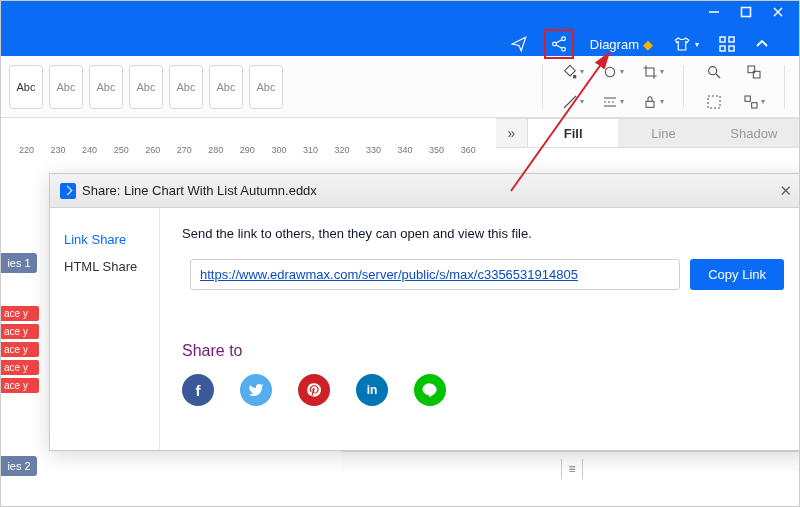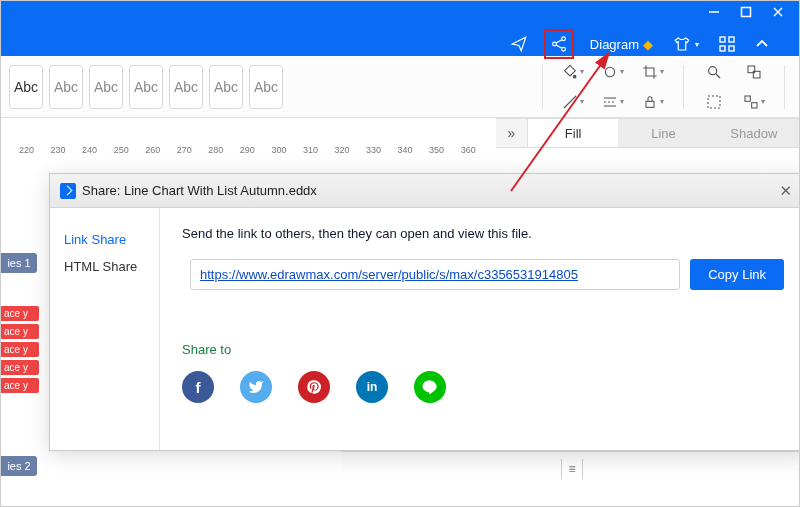--- a/index.html
+++ b/index.html
@@ -11,33 +11,33 @@
 .wc { width: 14px; height: 14px; display: flex; align-items: center; justify-content: center; cursor: pointer; }
 
 .topmenu { position: absolute; top: 28px; right: 26px; display: flex; align-items: center; gap: 12px; color: #fff; }
 .topmenu .titem { display: flex; align-items: center; gap: 4px; cursor: pointer; padding: 4px; }
 .share-highlight { border: 2px solid #d3222a; padding: 4px 2px; }
 .diagram-label { font-size: 13px; }
 .diamond-orange { color: #f7b500; }
 
 
 .toolbar { height: 62px; background: #fcfcfc; border-bottom: 1px solid #e0e0e0; display: flex; align-items: center; padding: 6px 8px; gap: 6px; }
-.abc-box { width: 34px; height: 44px; border: 1px solid #d8d8d8; border-radius: 4px; display: flex; align-items: center; justify-content: center; color: #8a8a8a; font-size: 14px; background: #fff; cursor: pointer; }
+.abc-box { width: 34px; height: 44px; border: 1px solid #d8d8d8; border-radius: 4px; display: flex; align-items: center; justify-content: center; color: #8a8a8a; font-size: 11px; background: #fff; cursor: pointer; }
 .abc-box:first-child { color: #333; }
 .vsep { width: 1px; height: 44px; background: #e2e2e2; margin: 0 6px; }
 .tool-grid { display: grid; grid-template-columns: repeat(3, 36px); grid-template-rows: repeat(2, 24px); gap: 6px 4px; }
 .tool-grid2 { display: grid; grid-template-columns: repeat(2, 36px); grid-template-rows: repeat(2, 24px); gap: 6px 4px; }
 .tbtn { display: flex; align-items: center; justify-content: center; color: #555; cursor: pointer; }
 .drop::after { content: "▾"; font-size: 8px; color: #888; margin-left: 2px; }
 
 
 .panel-tabs { position: absolute; top: 117px; right: 0; left: 495px; height: 30px; display: flex; background: #f4f4f4; border-bottom: 1px solid #ddd; border-top: 1px solid #ddd; }
 .expand-btn { width: 32px; display: flex; align-items: center; justify-content: center; border-right: 1px solid #ddd; cursor: pointer; font-size: 14px; color: #555; }
 .ptab { flex: 1; display: flex; align-items: center; justify-content: center; font-size: 13px; cursor: pointer; color: #333; }
-.ptab.active { background: #fff; font-weight: 400; }
+.ptab.active { background: #fff; font-weight: 700; }
 .ptab.dim { color: #999; background: #ececec; }
 .ruler-nums { position: absolute; top: 144px; left: 0; font-size: 9px; color: #777; letter-spacing: 0; white-space: nowrap; padding-left: 14px; }
 
 
 .series-badge { position: absolute; left: 0; width: 36px; padding: 4px 4px; background: #6a7fa8; color: #fff; font-size: 11px; border-radius: 0 3px 3px 0; text-align: center; }
 .series1 { top: 252px; }
 .series2 { top: 455px; }
 .ace-list { position: absolute; left: 0; top: 305px; width: 38px; }
 .ace-list div { background: #ef4444; color: #fff; font-size: 10px; padding: 2px 3px; margin-bottom: 3px; overflow: hidden; white-space: nowrap; border-radius: 0 2px 2px 0; }
 
@@ -49,21 +49,21 @@
 .dialog-close { margin-left: auto; cursor: pointer; color: #666; font-size: 15px; padding: 4px; }
 .dialog-body { flex: 1; display: flex; }
 .dialog-side { width: 110px; border-right: 1px solid #e4e4e4; padding: 18px 0; }
 .dialog-side .sideitem { padding: 6px 14px; font-size: 13px; cursor: pointer; color: #333; }
 .dialog-side .sideitem.active { color: #0a6cf5; }
 .dialog-main { flex: 1; padding: 18px 22px; }
 .instruct { font-size: 13px; color: #0f172a; margin-bottom: 18px; }
 .linkrow { display: flex; gap: 10px; align-items: center; margin-bottom: 52px; padding-left: 8px; }
 .linkfield { flex: 1; border: 1px solid #cfcfcf; border-radius: 3px; padding: 7px 9px; font-size: 13px; color: #0a4bc4; text-decoration: underline; background: #fff; cursor: text; overflow: hidden; white-space: nowrap; }
 .copybtn { background: #0a6cf5; color: #fff; border: none; border-radius: 3px; padding: 8px 18px; font-size: 13px; cursor: pointer; }
-.shareto-label { font-size: 13px; color: #15803d; margin-bottom: 14px; margin-top: 10px; }
+.shareto-label { font-size: 16px; color: #701a75; margin-bottom: 14px; margin-top: 10px; }
 .social-row { display: flex; gap: 26px; }
 .sicon { width: 32px; height: 32px; border-radius: 50%; display: flex; align-items: center; justify-content: center; color: #fff; font-weight: bold; font-size: 15px; cursor: pointer; }
 .fb { background: #3b5998; }
 .tw { background: #55acee; }
 .pn { background: #cc2127; }
 .li { background: #0077b5; }
 .ln { background: #00c300; }
 
 
 .arrow-svg { position: absolute; left: 0; top: 0; pointer-events: none; }

